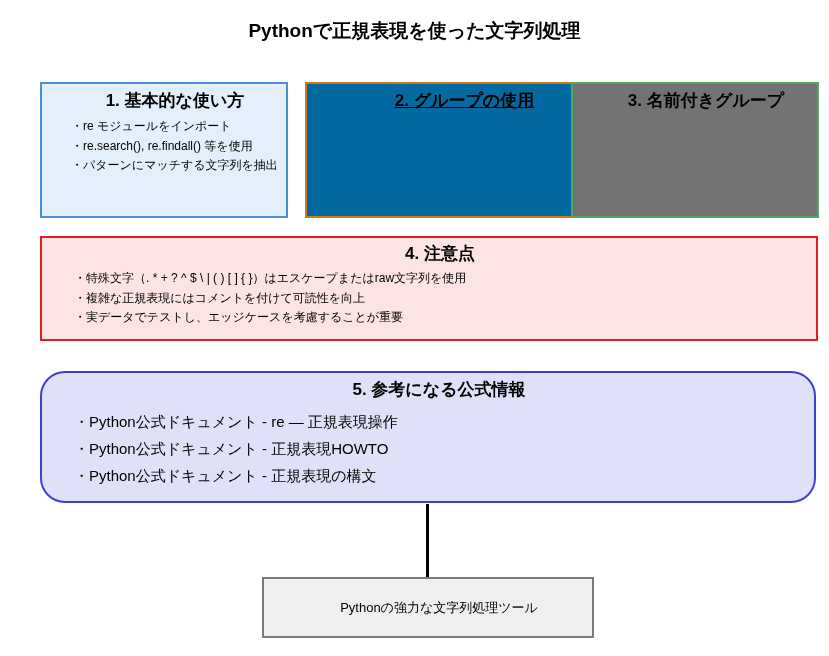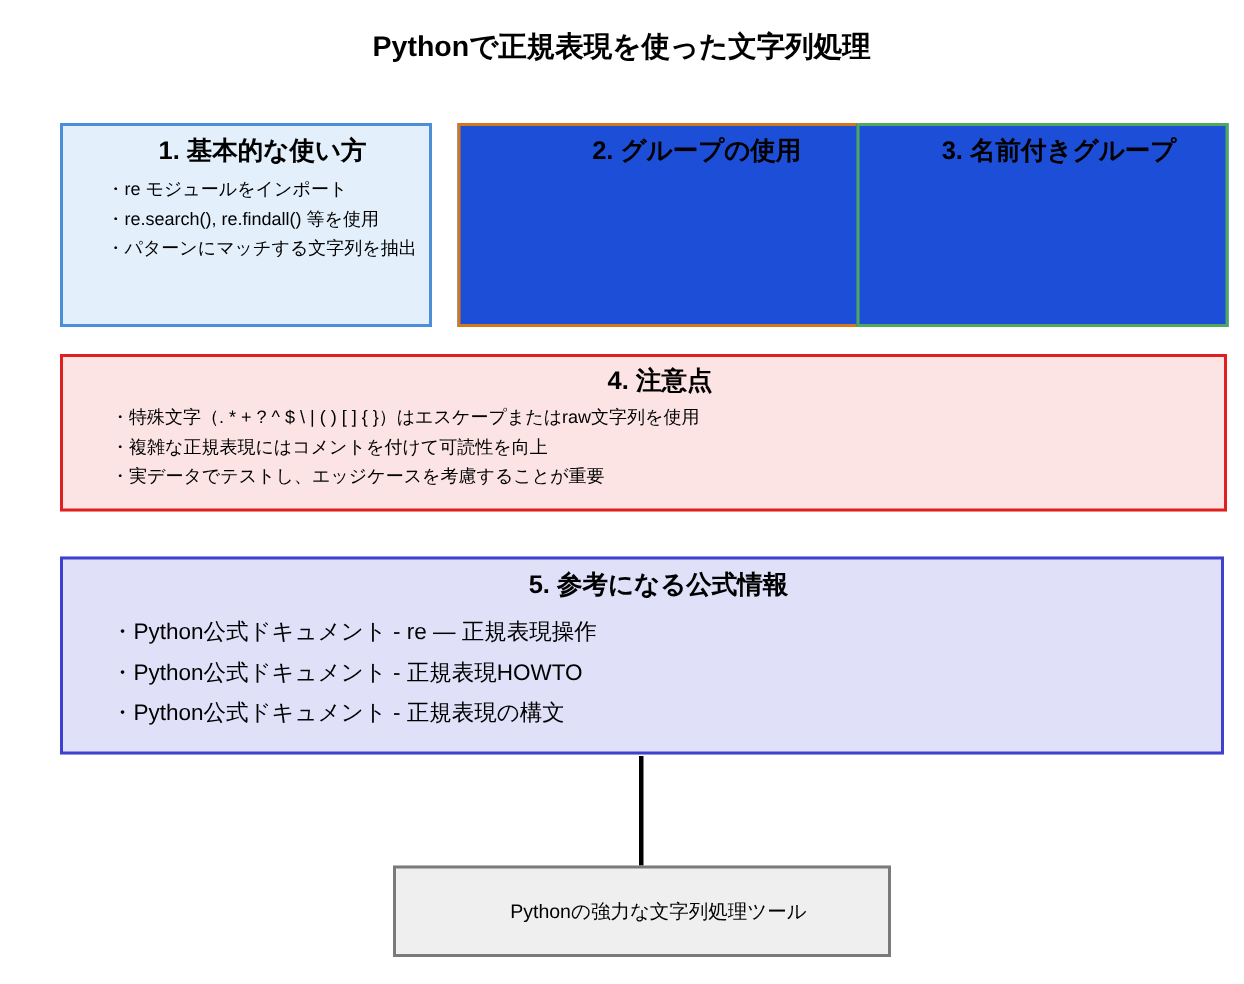--- a/index.html
+++ b/index.html
@@ -69,42 +69,44 @@
   .row-box .box-title { margin-top: 6px; }
   .row-box .box-list { margin-top: 6px; padding-left: 7px; }
 
   #box1 {
     left: 40px; width: 248px;
     background: #e3effb;
     border-color: #4a8fd8;
   }
   #box2 {
     left: 305px; width: 297px;
-    background: #1d4ed8;
+    background: #0369a1;
     border-color: #d2791e;
+    text-decoration: underline;
   }
   #box3 {
     left: 571px; width: 248px;
-    background: #1d4ed8;
+    background: #737373;
     border-color: #4fa85c;
   }
 
   
   #box4 {
     left: 40px; top: 236px; width: 778px; height: 105px;
     background: #fce3e4;
     border-color: #e02020;
   }
   #box4 .box-title { margin-top: 5px; }
   #box4 .box-list { margin-top: 5px; padding-left: 10px; }
 
   #box5 {
     left: 40px; top: 371px; width: 776px; height: 132px;
     background: #e0e0f8;
     border-color: #4040d0;
+    border-radius: 25px;
   }
   #box5 .box-title { margin-top: 6px; }
   #box5 .box-list { margin-top: 9px; padding-left: 10px; }
   #box5 .box-list li { font-size: 15px; line-height: 1.78; }
 
   
   .connector {
     position: absolute;
     left: 426px;
     top: 504px;

